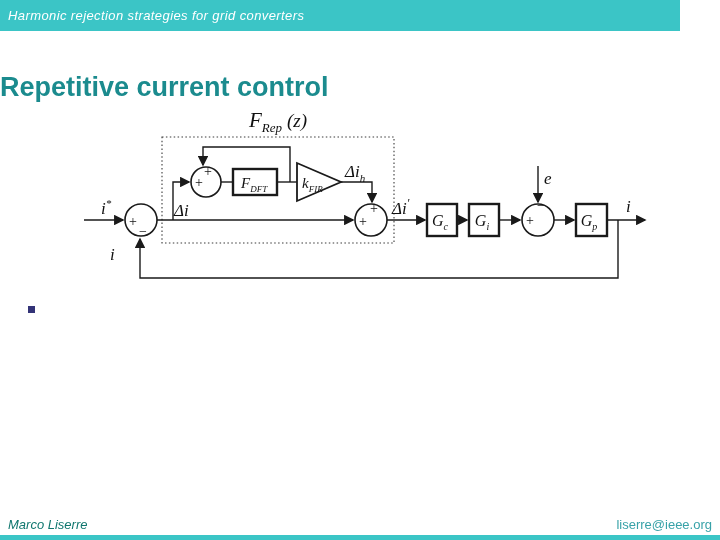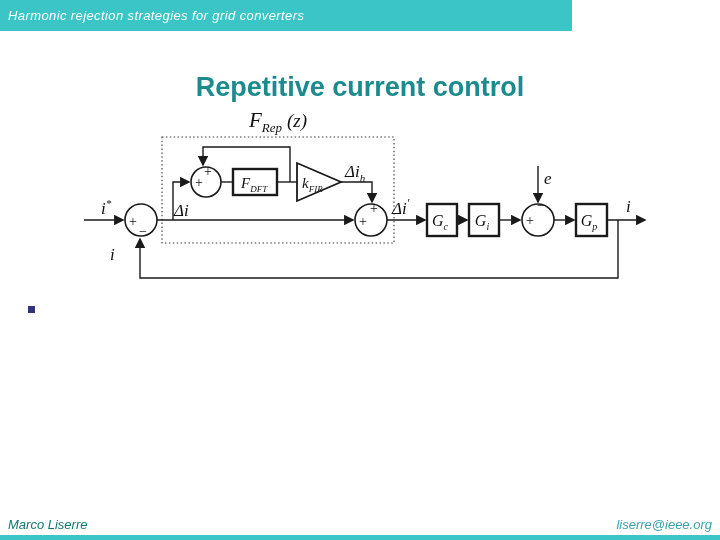--- a/index.html
+++ b/index.html
@@ -1,25 +1,25 @@
 <!DOCTYPE html>
 <html><head>
 <meta charset="utf-8">
 <style>
   html,body{margin:0;padding:0;background:#888;}
   .slide{position:relative;width:720px;height:540px;background:#ffffff;overflow:hidden;
          font-family:"Liberation Sans",sans-serif;}
-  .header-bar{position:absolute;left:0;top:0;width:572px;height:31px;background:#3bc5c6;}
+  .header-bar{position:absolute;left:0;top:0;width:680px;height:31px;background:#3bc5c6;}
   .header-title{position:absolute;left:8px;top:8px;color:#ffffff;font-style:italic;
                 font-size:13px;letter-spacing:0.4px;font-family:"Liberation Sans",sans-serif;}
-  .page-title{position:absolute;left:0;top:72px;width:720px;margin:0;text-align:center;
+  .page-title{position:absolute;left:0;top:72px;width:720px;margin:0;text-align:left;
               color:#1b8b8e;font-size:27px;font-weight:bold;font-family:"Liberation Sans",sans-serif;}
   .bullet-square{position:absolute;left:28px;top:306px;width:7px;height:7px;background:#333377;}
   .footer-author{position:absolute;left:8px;top:517px;color:#0f766e;font-style:italic;font-size:13px;}
-  .footer-email{position:absolute;right:8px;top:517px;color:#38a2a8;font-style:italic;font-size:13px;}
+  .footer-email{position:absolute;right:8px;top:517px;color:#38a2a8;font-size:13px;}
   .bottom-bar{position:absolute;left:0;bottom:0;width:720px;height:5px;background:#3bc5c6;}
   svg.diagram{position:absolute;left:0;top:0;}
   .wire{stroke:#1a1a1a;stroke-width:1.4;fill:none;}
   .blk{stroke:#1a1a1a;stroke-width:2.4;fill:#ffffff;}
   .tri{stroke:#1a1a1a;stroke-width:1.8;fill:#ffffff;}
   .circ{stroke:#1a1a1a;stroke-width:1.6;fill:#ffffff;}
   .dotbox{stroke:#3a3a3a;stroke-width:1.1;fill:none;stroke-dasharray:1.5 2.4;}
   .lbl{font-family:"Liberation Serif",serif;font-style:italic;font-size:17px;fill:#111;}
   .biglbl{font-family:"Liberation Serif",serif;font-style:italic;font-size:21px;fill:#111;}
   .blbl{font-family:"Liberation Serif",serif;font-style:italic;font-size:16px;fill:#111;text-anchor:middle;}

